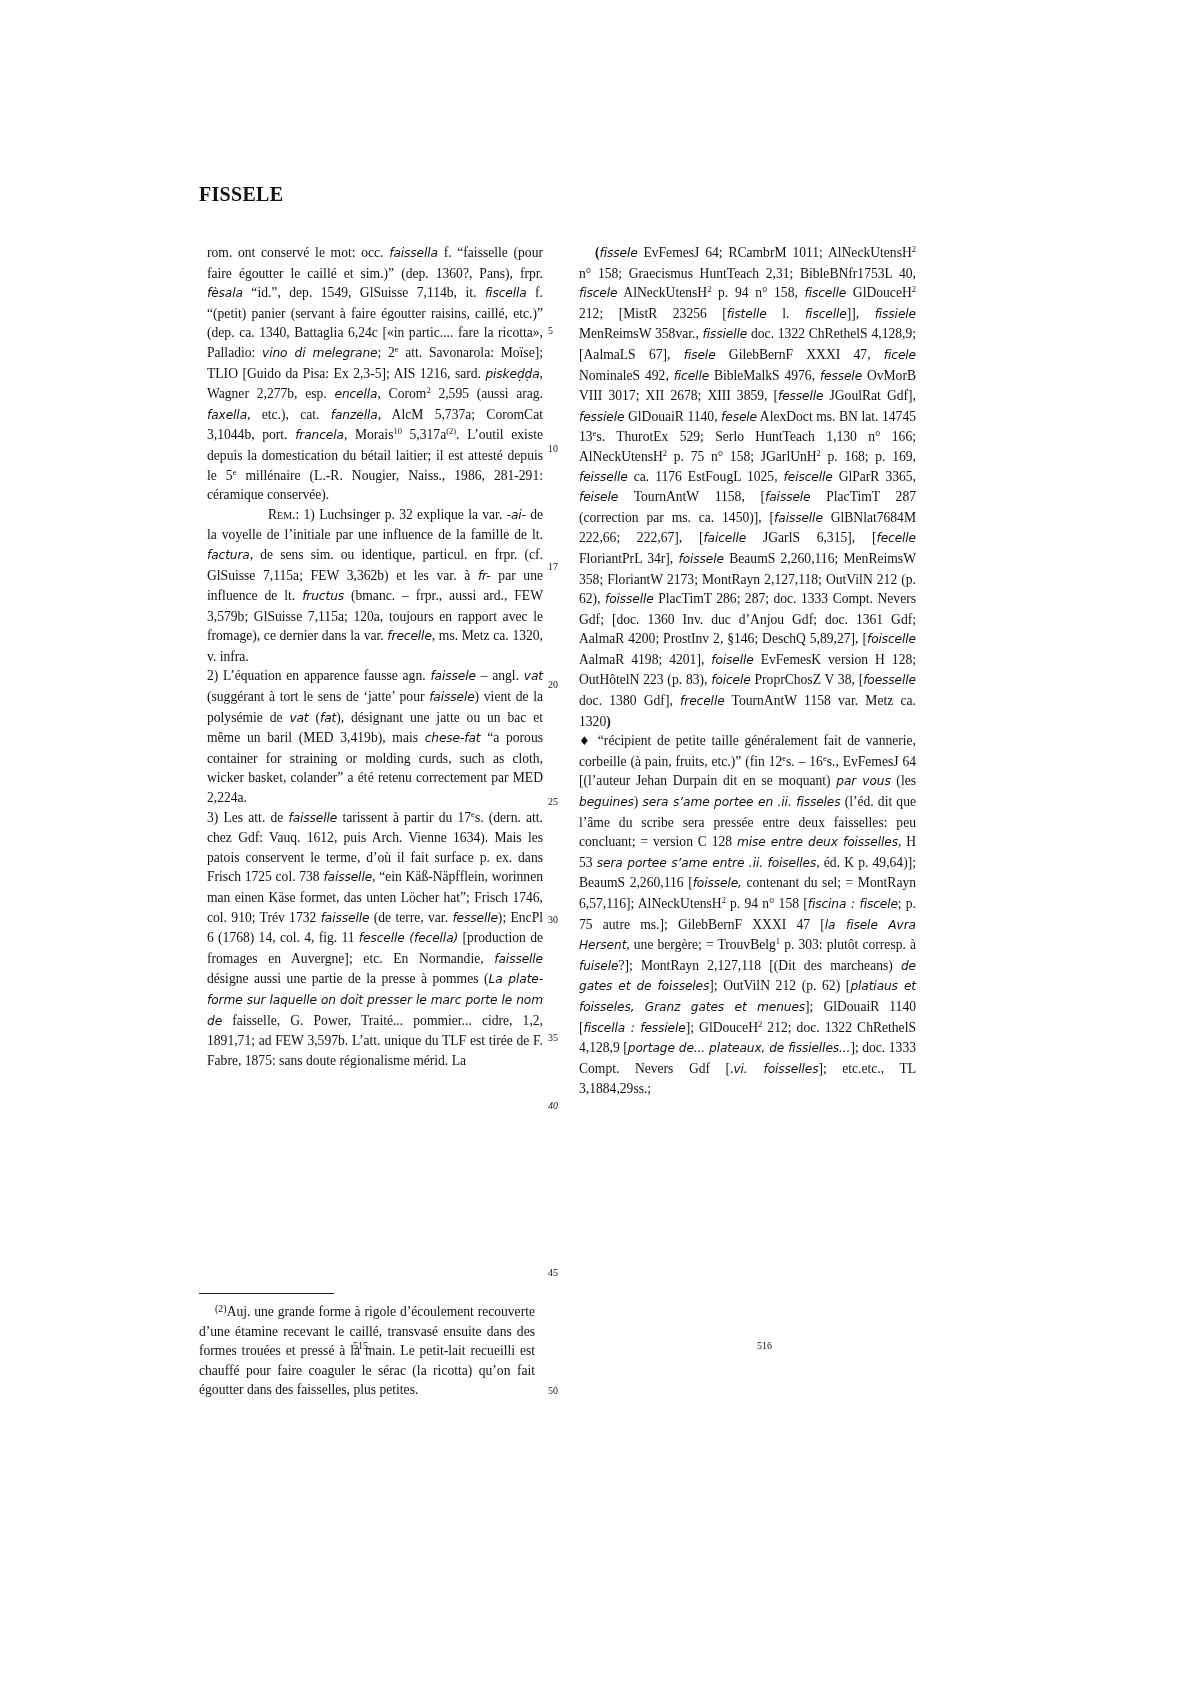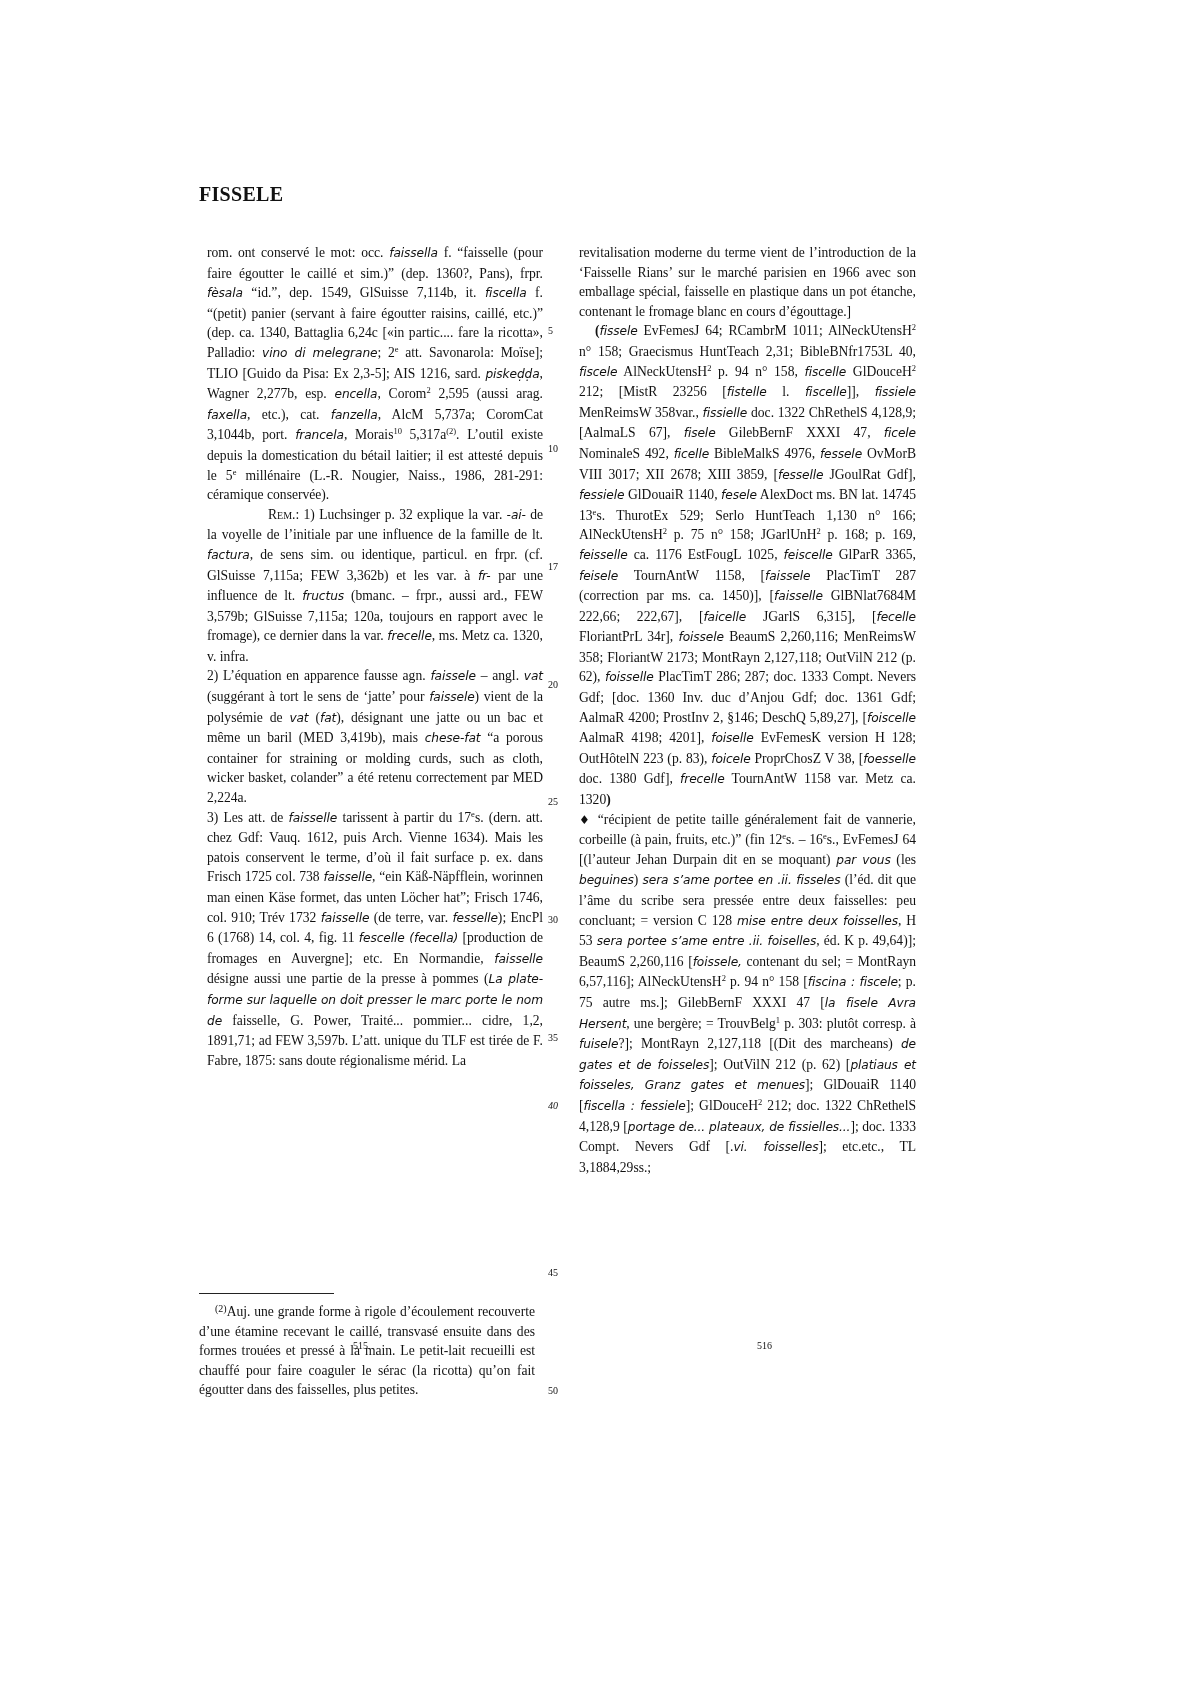--- a/index.html
+++ b/index.html
@@ -43,21 +43,20 @@
     <div class="linenum" style="top: 436px;">20</div>
     <div class="linenum" style="top: 553px;">25</div>
     <div class="linenum" style="top: 671px;">30</div>
     <div class="linenum" style="top: 789px;">35</div>
     <div class="linenum" style="top: 857px; font-style: italic;">40</div>
     <div class="linenum" style="top: 1024px;">45</div>
     <div class="linenum" style="top: 1142px;">50</div>
   </div>
 
 <div class="col right" id="right-col">
-    <p><span>revitalisation moderne du terme vient de l’introduction de la ‘Faisselle Rians’ sur le marché parisien en 1966 avec son emballage spécial, faisselle en plastique dans un pot étanche, contenant le fromage blanc en cours d’égouttage.]</span></p>
     <p class="indent"><b>(</b><i>fissele</i><span> EvFemesJ 64; RCambrM 1011; AlNeckUtensH</span><sup>2</sup><span> n° 158; Graecismus HuntTeach 2,31; BibleBNfr1753L 40, </span><i>fiscele</i><span> AlNeckUtensH</span><sup>2</sup><span> p. 94 n° 158, </span><i>fiscelle</i><span> GlDouceH</span><sup>2</sup><span> 212; [MistR 23256 [</span><i>fistelle</i><span> l. </span><i>fiscelle</i><span>]], </span><i>fissiele</i><span> MenReimsW 358var., </span><i>fissielle</i><span> doc. 1322 ChRethelS 4,128,9; [AalmaLS 67], </span><i>fisele</i><span> GilebBernF XXXI 47, </span><i>ficele</i><span> NominaleS 492, </span><i>ficelle</i><span> BibleMalkS 4976, </span><i>fessele</i><span> OvMorB VIII 3017; XII 2678; XIII 3859, [</span><i>fesselle</i><span> JGoulRat Gdf], </span><i>fessiele</i><span> GlDouaiR 1140, </span><i>fesele</i><span> AlexDoct ms. BN lat. 14745 13</span><sup>e</sup><span>s. ThurotEx 529; Serlo HuntTeach 1,130 n° 166; AlNeckUtensH</span><sup>2</sup><span> p. 75 n° 158; JGarlUnH</span><sup>2</sup><span> p. 168; p. 169, </span><i>feisselle</i><span> ca. 1176 EstFougL 1025, </span><i>feiscelle</i><span> GlParR 3365, </span><i>feisele</i><span> TournAntW 1158, [</span><i>faissele</i><span> PlacTimT 287 (correction par ms. ca. 1450)], [</span><i>faisselle</i><span> GlBNlat7684M 222,66; 222,67], [</span><i>faicelle</i><span> JGarlS 6,315], [</span><i>fecelle</i><span> FloriantPrL 34r], </span><i>foissele</i><span> BeaumS 2,260,116; MenReimsW 358; FloriantW 2173; MontRayn 2,127,118; OutVilN 212 (p. 62), </span><i>foisselle</i><span> PlacTimT 286; 287; doc. 1333 Compt. Nevers Gdf; [doc. 1360 Inv. duc d’Anjou Gdf; doc. 1361 Gdf; AalmaR 4200; ProstInv 2, §146; DeschQ 5,89,27], [</span><i>foiscelle</i><span> AalmaR 4198; 4201], </span><i>foiselle</i><span> EvFemesK version H 128; OutHôtelN 223 (p. 83), </span><i>foicele</i><span> ProprChosZ V 38, [</span><i>foesselle</i><span> doc. 1380 Gdf], </span><i>frecelle</i><span> TournAntW 1158 var. Metz ca. 1320</span><b>)</b></p>
     <p><span class="diamond">♦</span><span> “récipient de petite taille généralement fait de vannerie, corbeille (à pain, fruits, etc.)” (fin 12</span><sup>e</sup><span>s. – 16</span><sup>e</sup><span>s., EvFemesJ 64 [(l’auteur Jehan Durpain dit en se moquant) </span><i>par vous</i><span> (les </span><i>beguines</i><span>) </span><i>sera s’ame portee en .ii. fisseles</i><span> (l’éd. dit que l’âme du scribe sera pressée entre deux faisselles: peu concluant; = version C 128 </span><i>mise entre deux foisselles</i><span>, H 53 </span><i>sera portee s’ame entre .ii. foiselles</i><span>, éd. K p. 49,64)]; BeaumS 2,260,116 [</span><i>foissele,</i><span> contenant du sel; = MontRayn 6,57,116]; AlNeckUtensH</span><sup>2</sup><span> p. 94 n° 158 [</span><i>fiscina : fiscele</i><span>; p. 75 autre ms.]; GilebBernF XXXI 47 [</span><i>la fisele Avra Hersent</i><span>, une bergère; = TrouvBelg</span><sup>1</sup><span> p. 303: plutôt corresp. à </span><i>fuisele</i><span>?]; MontRayn 2,127,118 [(Dit des marcheans) </span><i>de gates et de foisseles</i><span>]; OutVilN 212 (p. 62) [</span><i>platiaus et foisseles, Granz gates et menues</i><span>]; GlDouaiR 1140 [</span><i>fiscella : fessiele</i><span>]; GlDouceH</span><sup>2</sup><span> 212; doc. 1322 ChRethelS 4,128,9 [</span><i>portage de... plateaux, de fissielles...</i><span>]; doc. 1333 Compt. Nevers Gdf [.</span><i>vi. foisselles</i><span>]; etc.etc., TL 3,1884,29ss.;</span></p>
   </div>
 
 <div class="fn-rule"></div>
 <div class="footnote">
   <span class="indent-space" style="display:inline-block;width:16px;"></span><span class="fn-mark">(2)</span><span>Auj. une grande forme à rigole d’écoulement recouverte d’une étamine recevant le caillé, transvasé ensuite dans des formes trouées et pressé à la main. Le petit-lait recueilli est chauffé pour faire coaguler le sérac (la ricotta) qu’on fait égoutter dans des faisselles, plus petites.</span>
 </div>
 
 <div class="pagenum left">515</div>

